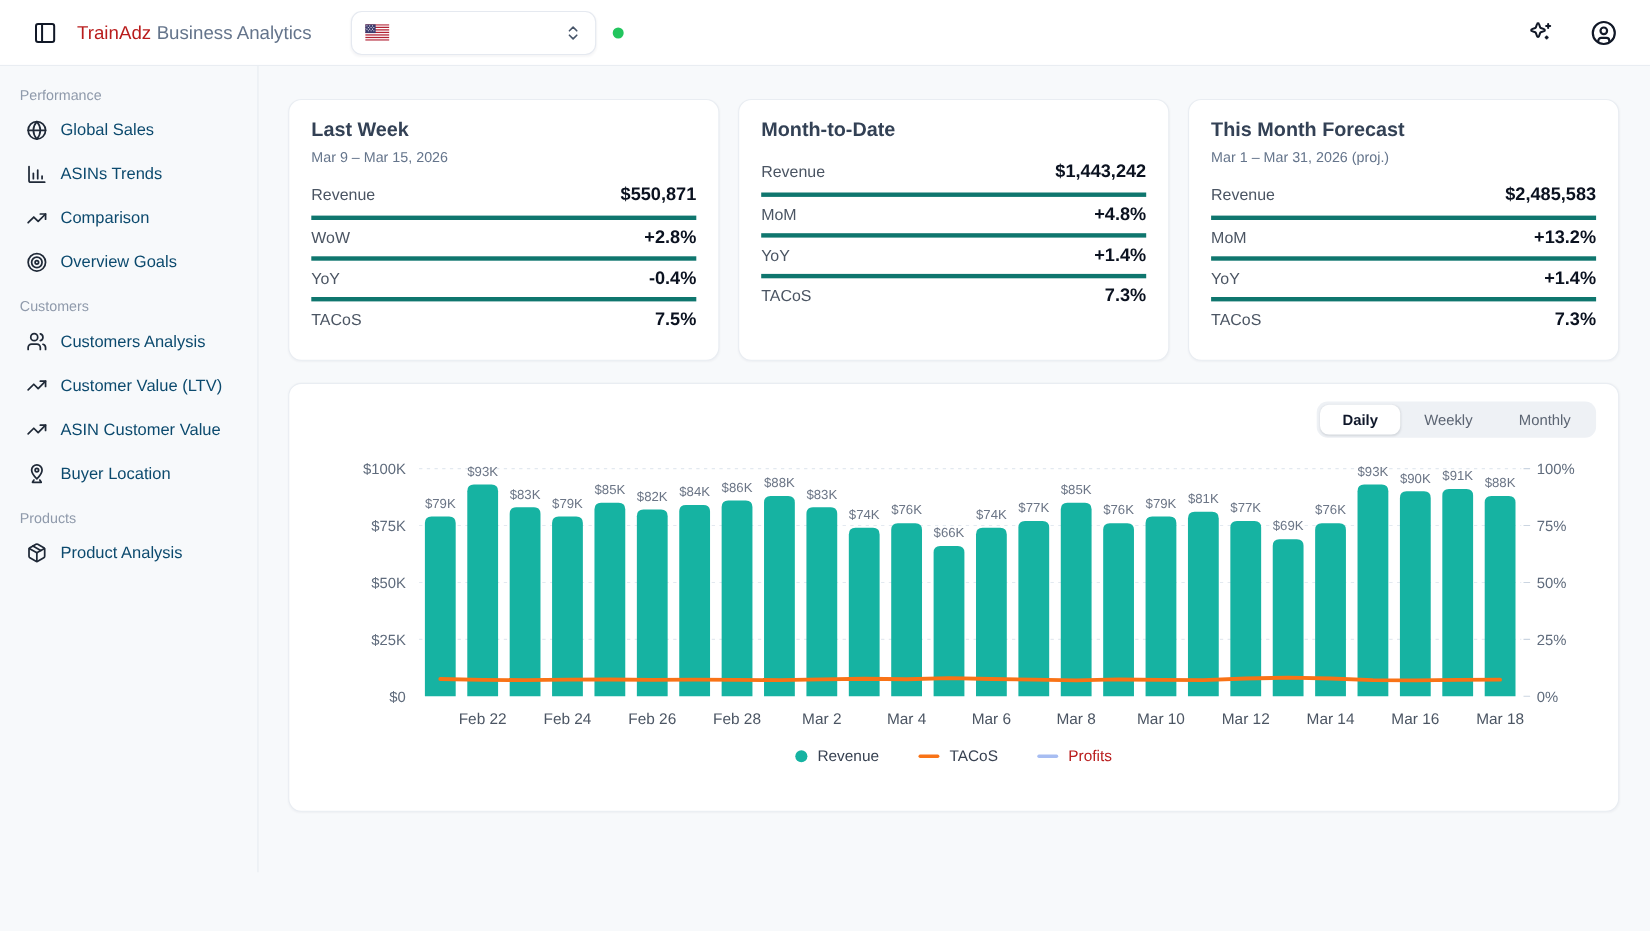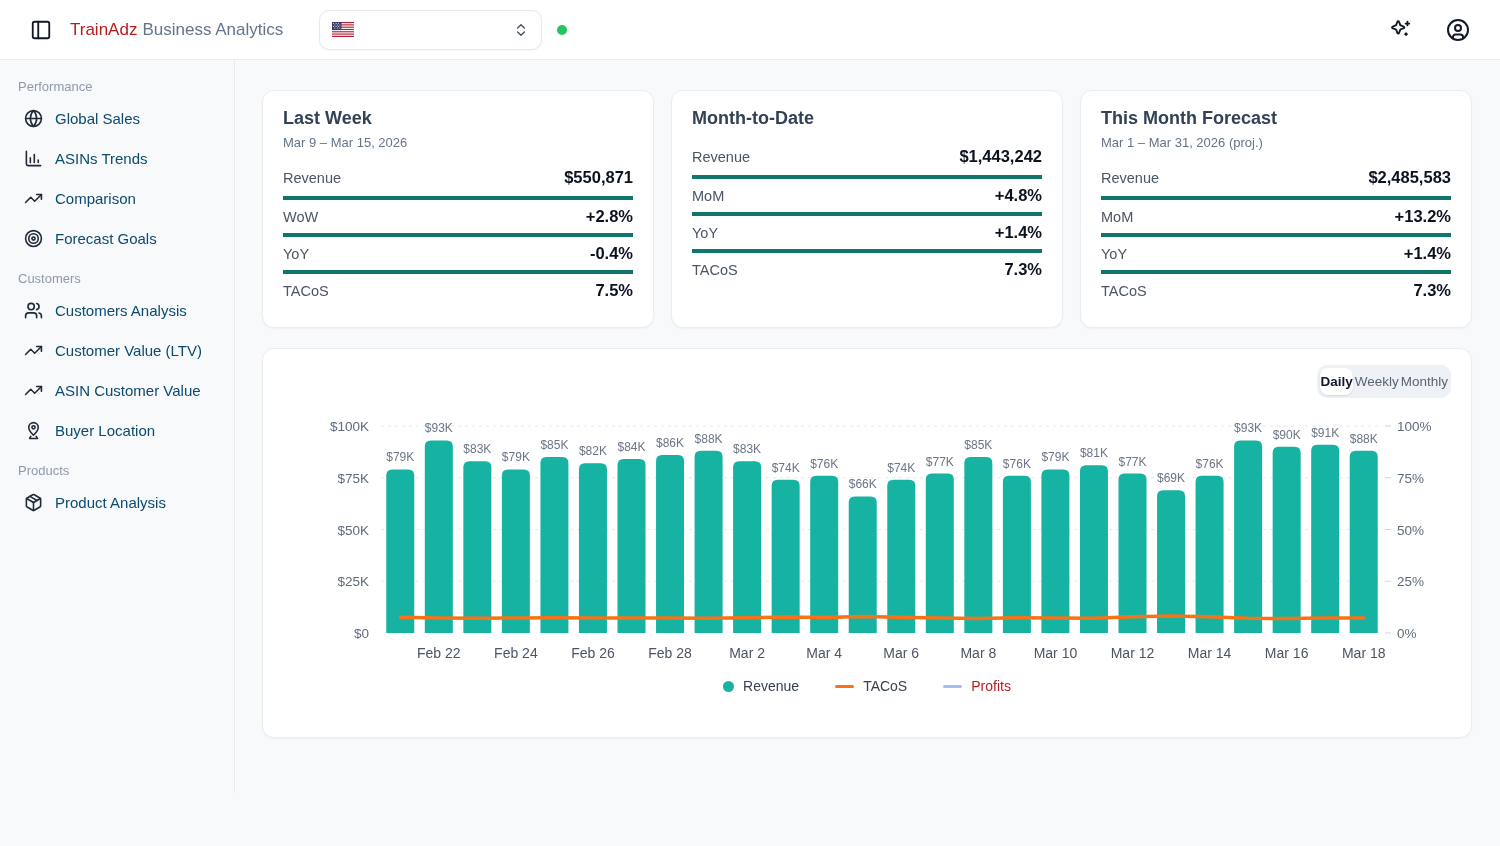--- a/index.html
+++ b/index.html
@@ -53,21 +53,21 @@
   .kpi-row { display:flex; justify-content:space-between; align-items:center; height:37px; }
   .kpi-row + .kpi-row { border-top:4px solid #0f766e; }
   .kpi-label { font-size:14.5px; color:#4b5563; }
   .kpi-value { font-size:16.5px; font-weight:700; color:#0b1220; }
   
   .chart-card { margin-top:20px; padding:16px 20px 14px 20px; height:390px; display:flex; flex-direction:column; }
   .toggle-row { display:flex; justify-content:flex-end; }
   .toggle-group { background:#eef1f5; border-radius:10px; padding:3px; display:flex; gap:2px; }
   .toggle-btn {
     border:none; background:transparent; font-family:inherit; font-size:13.5px; color:#5b6472;
-    padding:6px 0; border-radius:8px; cursor:pointer;
+    padding:6px 20px; border-radius:8px; cursor:pointer;
   }
   .toggle-btn.active { background:#ffffff; color:#0f172a; font-weight:700; box-shadow:0 1px 2px rgba(16,24,40,.12); }
   .chart-area { margin-top:14px; }
   .legend-row { display:flex; justify-content:center; align-items:center; gap:36px; margin-top:10px; }
   .legend-item { display:flex; align-items:center; gap:9px; font-size:14px; color:#374151; cursor:pointer; }
   .legend-item.muted { color:#b91c1c; }
   .legend-dot { width:11px; height:11px; border-radius:50%; }
   .legend-line { width:19px; height:3px; border-radius:2px; }
 </style>
 </head>
@@ -179,21 +179,21 @@
   </div>
 
   <div class="side-item">
     <span class="s-icon">
         <svg width="19" height="19" viewBox="0 0 24 24" fill="none" stroke="currentColor" stroke-width="2" stroke-linecap="round" stroke-linejoin="round">
           <circle cx="12" cy="12" r="10"></circle>
           <circle cx="12" cy="12" r="6"></circle>
           <circle cx="12" cy="12" r="2"></circle>
         </svg>
       </span>
-    <span>Forecast Goals</span>
+    <span>Overview Goals</span>
   </div>
 
   <div class="side-section-label">Customers</div>
 
   <div class="side-item">
     <span class="s-icon">
         <svg width="19" height="19" viewBox="0 0 24 24" fill="none" stroke="currentColor" stroke-width="2" stroke-linecap="round" stroke-linejoin="round">
           <path d="M16 21v-2a4 4 0 0 0-4-4H6a4 4 0 0 0-4 4v2"></path>
           <circle cx="9" cy="7" r="4"></circle>
           <path d="M22 21v-2a4 4 0 0 0-3-3.87"></path>

